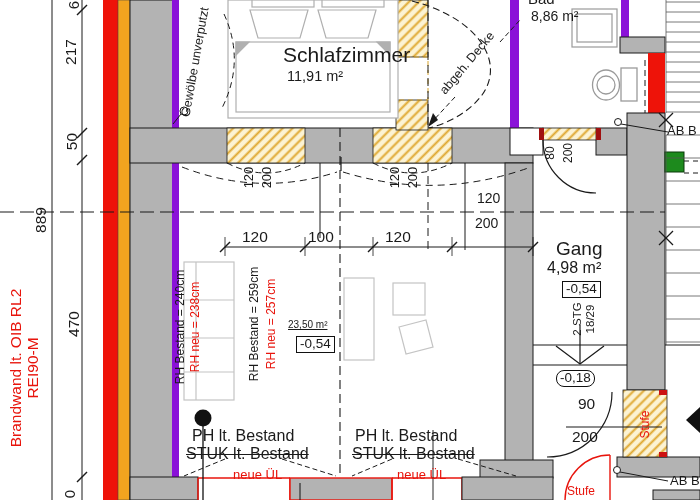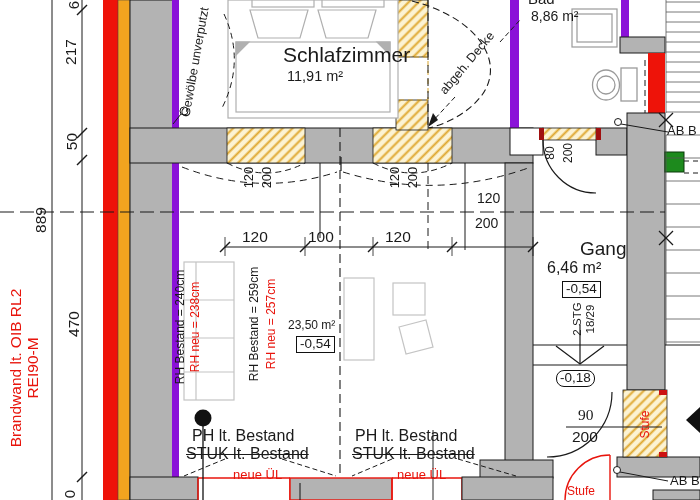--- a/index.html
+++ b/index.html
@@ -271,42 +271,42 @@
 <div class="lbl" style="left:475px;top:216px;font-size:14px;">200</div>
 
 <div class="vlabel" style="left:536px;top:147px;width:30px;height:12px;font-size:12px;">80</div>
 <div class="vlabel" style="left:552px;top:147px;width:34px;height:12px;font-size:12px;">200</div>
 
 <div class="vlabel" style="left:116px;top:321px;width:130px;height:12px;font-size:12px;">RH Bestand = 240cm</div>
 <div class="vlabel red" style="left:131px;top:321px;width:130px;height:12px;font-size:12px;">RH neu = 238cm</div>
 <div class="vlabel" style="left:190px;top:318px;width:130px;height:12px;font-size:12px;">RH Bestand = 259cm</div>
 <div class="vlabel red" style="left:207px;top:318px;width:130px;height:12px;font-size:12px;">RH neu = 257cm</div>
 
-<div class="lbl" style="left:288px;top:319px;font-size:12px;">23,50 m²</div>
+<div class="lbl" style="left:288px;top:319px;font-size:10px;text-decoration:underline;">23,50 m²</div>
 <div class="lbl boxed" style="left:296px;top:336px;font-size:13.5px;">-0,54</div>
 
 <div class="lbl" style="left:192px;top:427px;font-size:16px;">PH lt. Bestand</div>
 <div class="lbl strike" style="left:186px;top:445px;font-size:16px;">STUK lt. Bestand</div>
 <div class="lbl" style="left:355px;top:427px;font-size:16px;">PH lt. Bestand</div>
 <div class="lbl strike" style="left:352px;top:445px;font-size:16px;">STUK lt. Bestand</div>
 <div class="lbl red" style="left:233px;top:468px;font-size:13px;">neue ÜL</div>
 <div class="lbl red" style="left:397px;top:468px;font-size:13px;">neue ÜL</div>
 
-<div class="lbl" style="left:556px;top:239px;font-size:19px;margin-left:24px;">Gang</div>
-<div class="lbl" style="left:547px;top:259px;font-size:16px;">6,46 m²</div>
+<div class="lbl" style="left:556px;top:239px;font-size:19px;">Gang</div>
+<div class="lbl" style="left:547px;top:259px;font-size:16px;">4,98 m²</div>
 <div class="lbl boxed" style="left:562px;top:281px;font-size:13.5px;">-0,54</div>
 <div class="vlabel" style="left:559px;top:306px;width:50px;height:26px;font-size:11.5px;">
   <div>
     <div>2 STG</div>
     <div>18/29</div>
   </div>
 </div>
 <div class="lbl boxed" style="left:556px;top:370px;font-size:13.5px;border-radius:8px;">-0,18</div>
 
-<div class="lbl" style="left:578px;top:406px;font-size:15.5px;font-family:Liberation Serif, serif;">90</div>
+<div class="lbl" style="left:578px;top:395px;font-size:15.5px;">90</div>
 <div class="lbl" style="left:572px;top:428px;font-size:15.5px;">200</div>
 <div class="vlabel red" style="left:622px;top:418px;width:46px;height:13px;font-size:12px;">Stufe</div>
 <div class="lbl red" style="left:567px;top:485px;font-size:12px;">Stufe</div>
 
 <div class="lbl" style="left:667px;top:124px;font-size:13px;">AB B</div>
 <div class="lbl" style="left:670px;top:474px;font-size:13px;">AB B</div>
 
 </div>
 
 </body></html>

